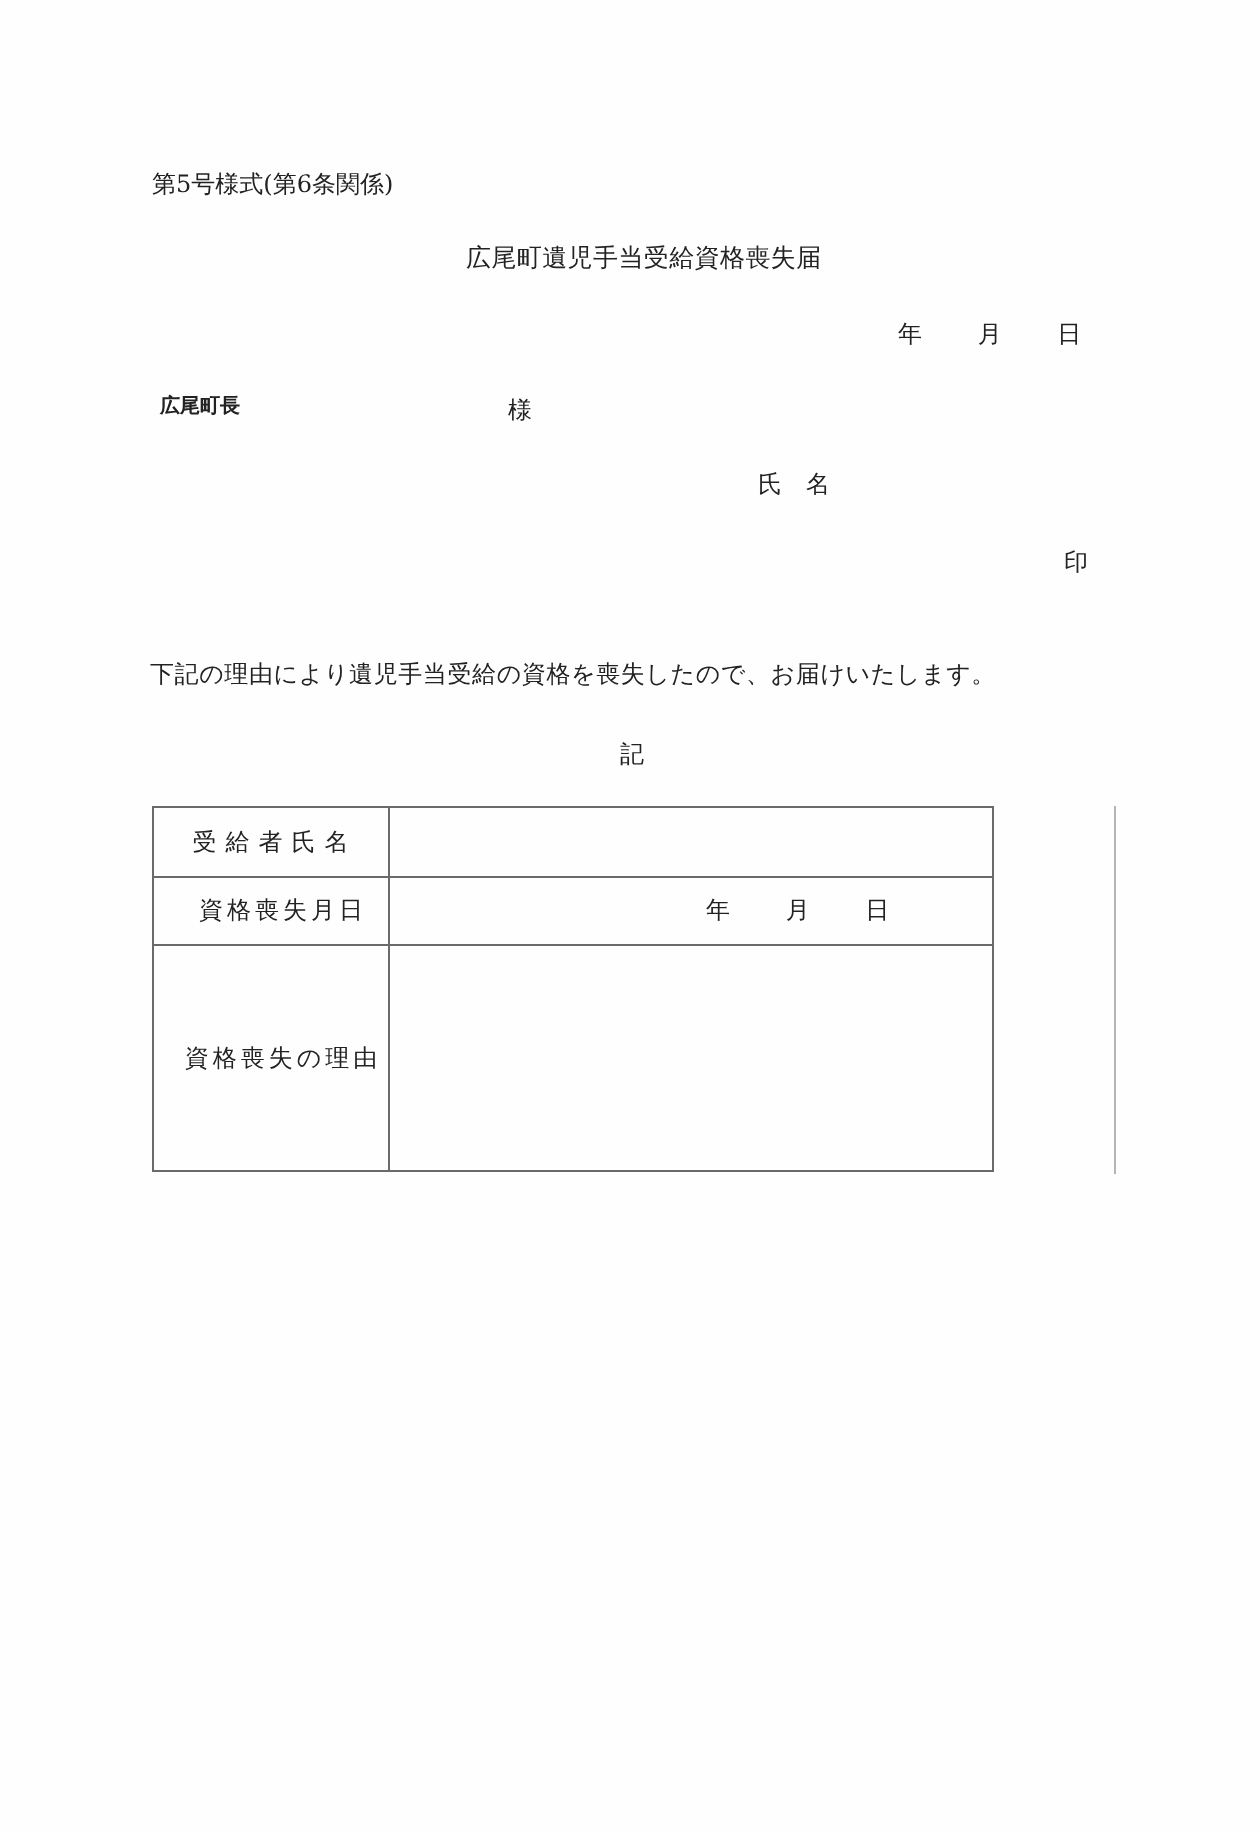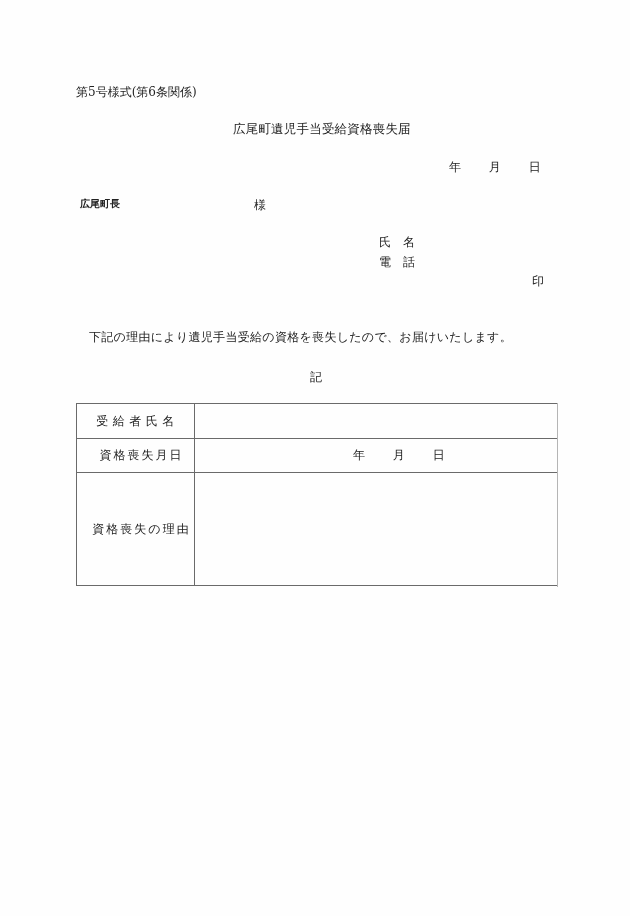--- a/index.html
+++ b/index.html
@@ -25,28 +25,28 @@
     .date-line .g2 { margin-right: 24px; }
     .addressee { left: 80px; top: 199px; font-size: 10px; font-weight: bold; }
     .sama { left: 254px; top: 199px; font-size: 12px; }
 
     .applicant { left: 379px; top: 236px; font-size: 12px; }
     .applicant .row { height: 19.5px; position: relative; }
     .applicant .lbl { display: inline-block; width: 46px; }
     .applicant .val { display: inline-block; }
     .seal { left: 532px; top: 275px; font-size: 12px; }
 
-    .statement { left: 89px; top: 331px; font-size: 12px; letter-spacing: 0.3px; }
+    .statement { left: 75px; top: 331px; font-size: 12px; letter-spacing: 0.3px; }
     .ki { left: 310px; top: 371px; font-size: 12px; }
 
     table.form-table {
       position: absolute;
       left: 76px;
       top: 403px;
-      width: 482px;
+      width: 421px;
       border-collapse: collapse;
       font-size: 12px;
     }
     table.form-table td {
       border: 1px solid #6a6a6a;
       padding: 0;
       vertical-align: middle;
     }
     table.form-table td.label {
       width: 105px;
@@ -86,23 +86,20 @@
   <span>日</span>
 </div>
 
 <div class="abs addressee">広尾町長</div>
 <div class="abs sama">様</div>
 
 <div class="abs applicant">
   <div class="row">
     <span class="lbl">氏　名</span><span class="val"></span>
   </div>
-  <div class="row">
-    <span class="lbl">電　話</span><span class="val"></span>
-  </div>
 </div>
 <div class="abs seal">印</div>
 
 <div class="abs statement">下記の理由により遺児手当受給の資格を喪失したので、お届けいたします。</div>
 <div class="abs ki">記</div>
 
 <table class="form-table">
   <tbody>
       <tr class="r1">
     <td class="label">受給者氏名</td>

